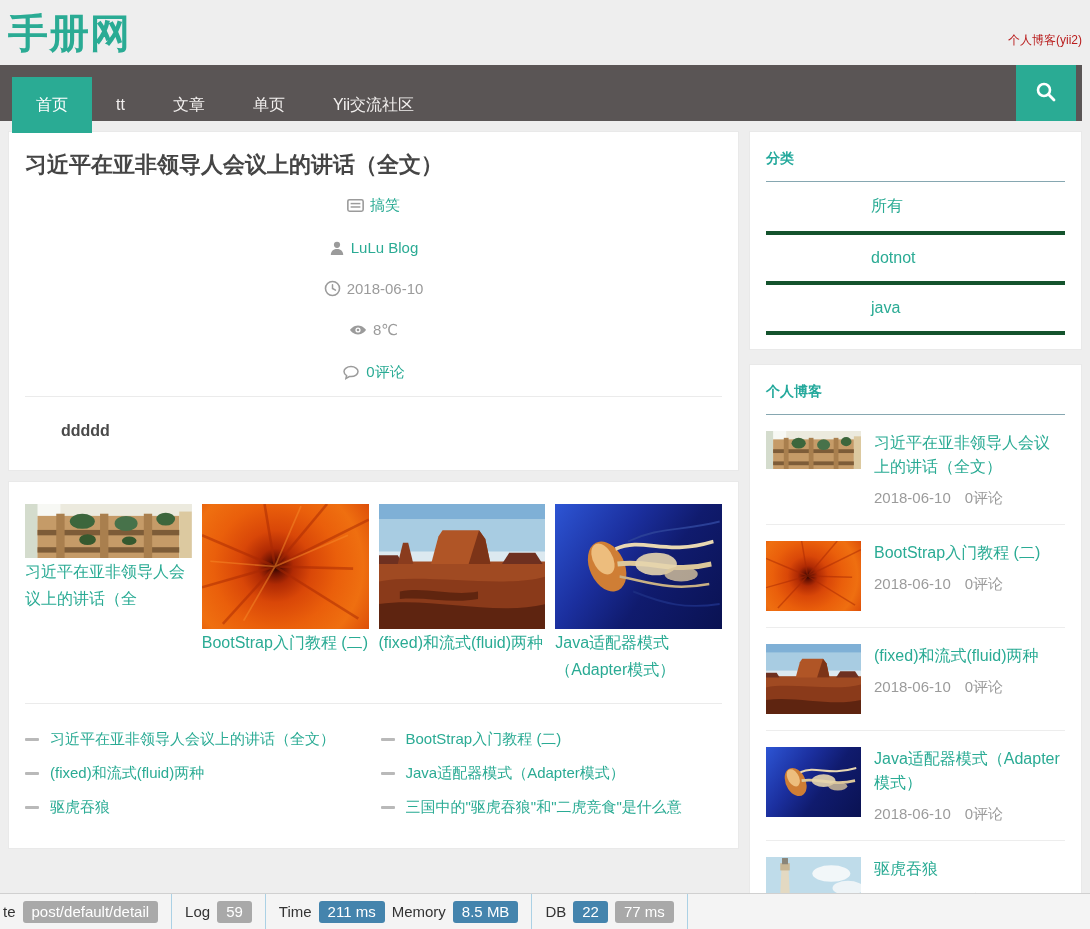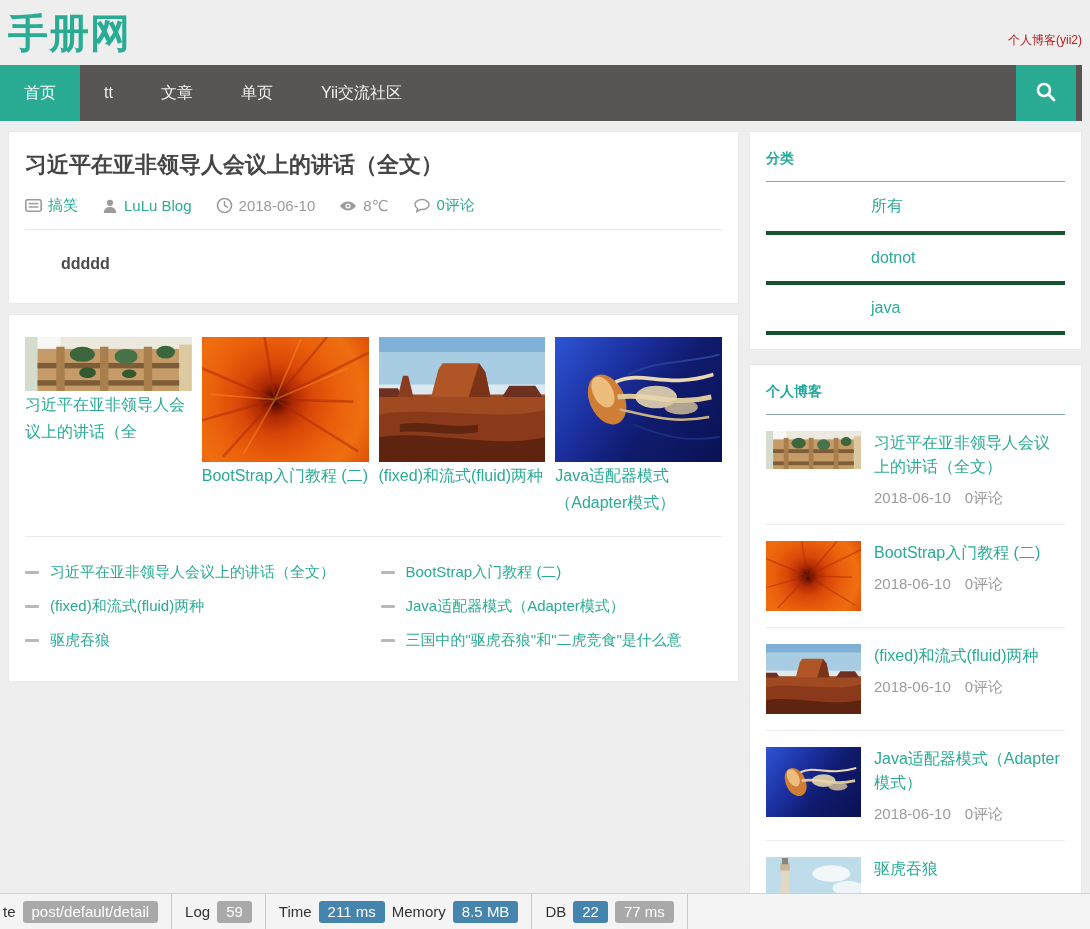--- a/index.html
+++ b/index.html
@@ -12,36 +12,36 @@
   }
   a { text-decoration:none; }
 
   
   .header { width:1082px; height:65px; display:flex; justify-content:space-between; align-items:center; padding-left:8px; }
   .logo { font-size:40px; font-weight:bold; color:#2aab94; line-height:62px; letter-spacing:1px; cursor:pointer; }
   .tagline { font-size:12px; color:#b91c1c; margin-top:15px; }
 
   
   .nav { width:1082px; height:56px; background:#5a5555; position:relative; }
-  .nav ul { list-style:none; margin:0; padding:0; display:flex; }
+  .nav ul { list-style:none; margin:0; padding:12px; display:flex; }
   .nav li { height:56px; }
   .nav li a { display:block; padding:0 24px; line-height:56px; font-size:16px; color:#f3f0ef; }
   .nav li.active a { background:#2aab94; color:#fff; }
   .search-btn { position:absolute; right:6px; top:0; width:60px; height:56px; background:#2aab94; border:0; display:flex; align-items:center; justify-content:center; cursor:pointer; }
 
   
   .container { display:flex; gap:10px; margin:10px 0 0 8px; width:1074px; align-items:flex-start; }
   .main { width:731px; flex:none; display:flex; flex-direction:column; gap:10px; }
   .side { width:333px; flex:none; display:flex; flex-direction:column; gap:14px; }
   .panel { background:#ffffff; border:1px solid #e9e9e9; }
 
   
   .article-panel { padding:18px 16px 0 16px; }
   .article-title { margin:0 0 16px 0; font-size:22px; font-weight:bold; color:#454545; }
-  .meta { display:flex; align-items:center; gap:24px; font-size:15px; color:#9b9b9b; padding-bottom:14px; border-bottom:1px solid #ebebeb; }
+  .meta { display:flex; align-items:center; gap:24px; font-size:15px; color:#9b9b9b; padding-bottom:14px; border-bottom:1px solid #ebebeb;flex-direction:column; }
   .meta-item { display:flex; align-items:center; gap:6px; }
   .meta-item .lnk { color:#2aab94; cursor:pointer; }
   .meta-item svg { display:block; }
   .article-body { padding:25px 0 30px 36px; font-size:16px; color:#4a4a4a;font-weight:bold; }
 
   
   .related-panel { padding:22px 16px 24px 16px; }
   .cards { display:grid; grid-template-columns:repeat(4,1fr); gap:10px; padding-bottom:20px; border-bottom:1px solid #ebebeb; }
   .card { cursor:pointer; }
   .thumb { width:100%; display:block; overflow:hidden; }

